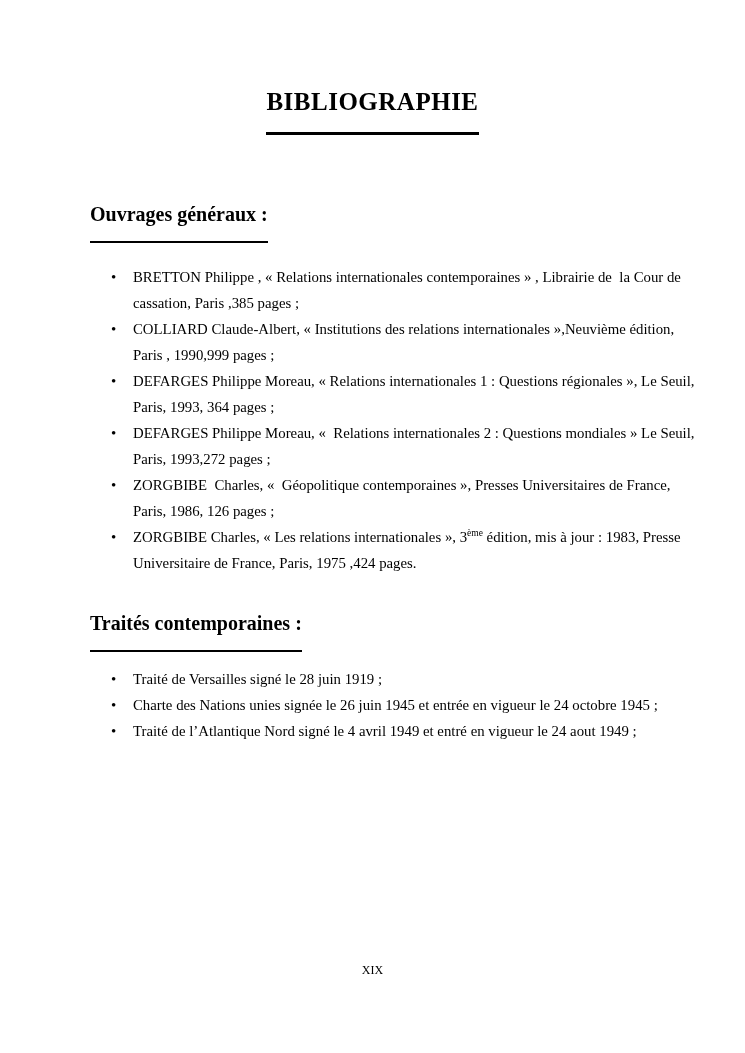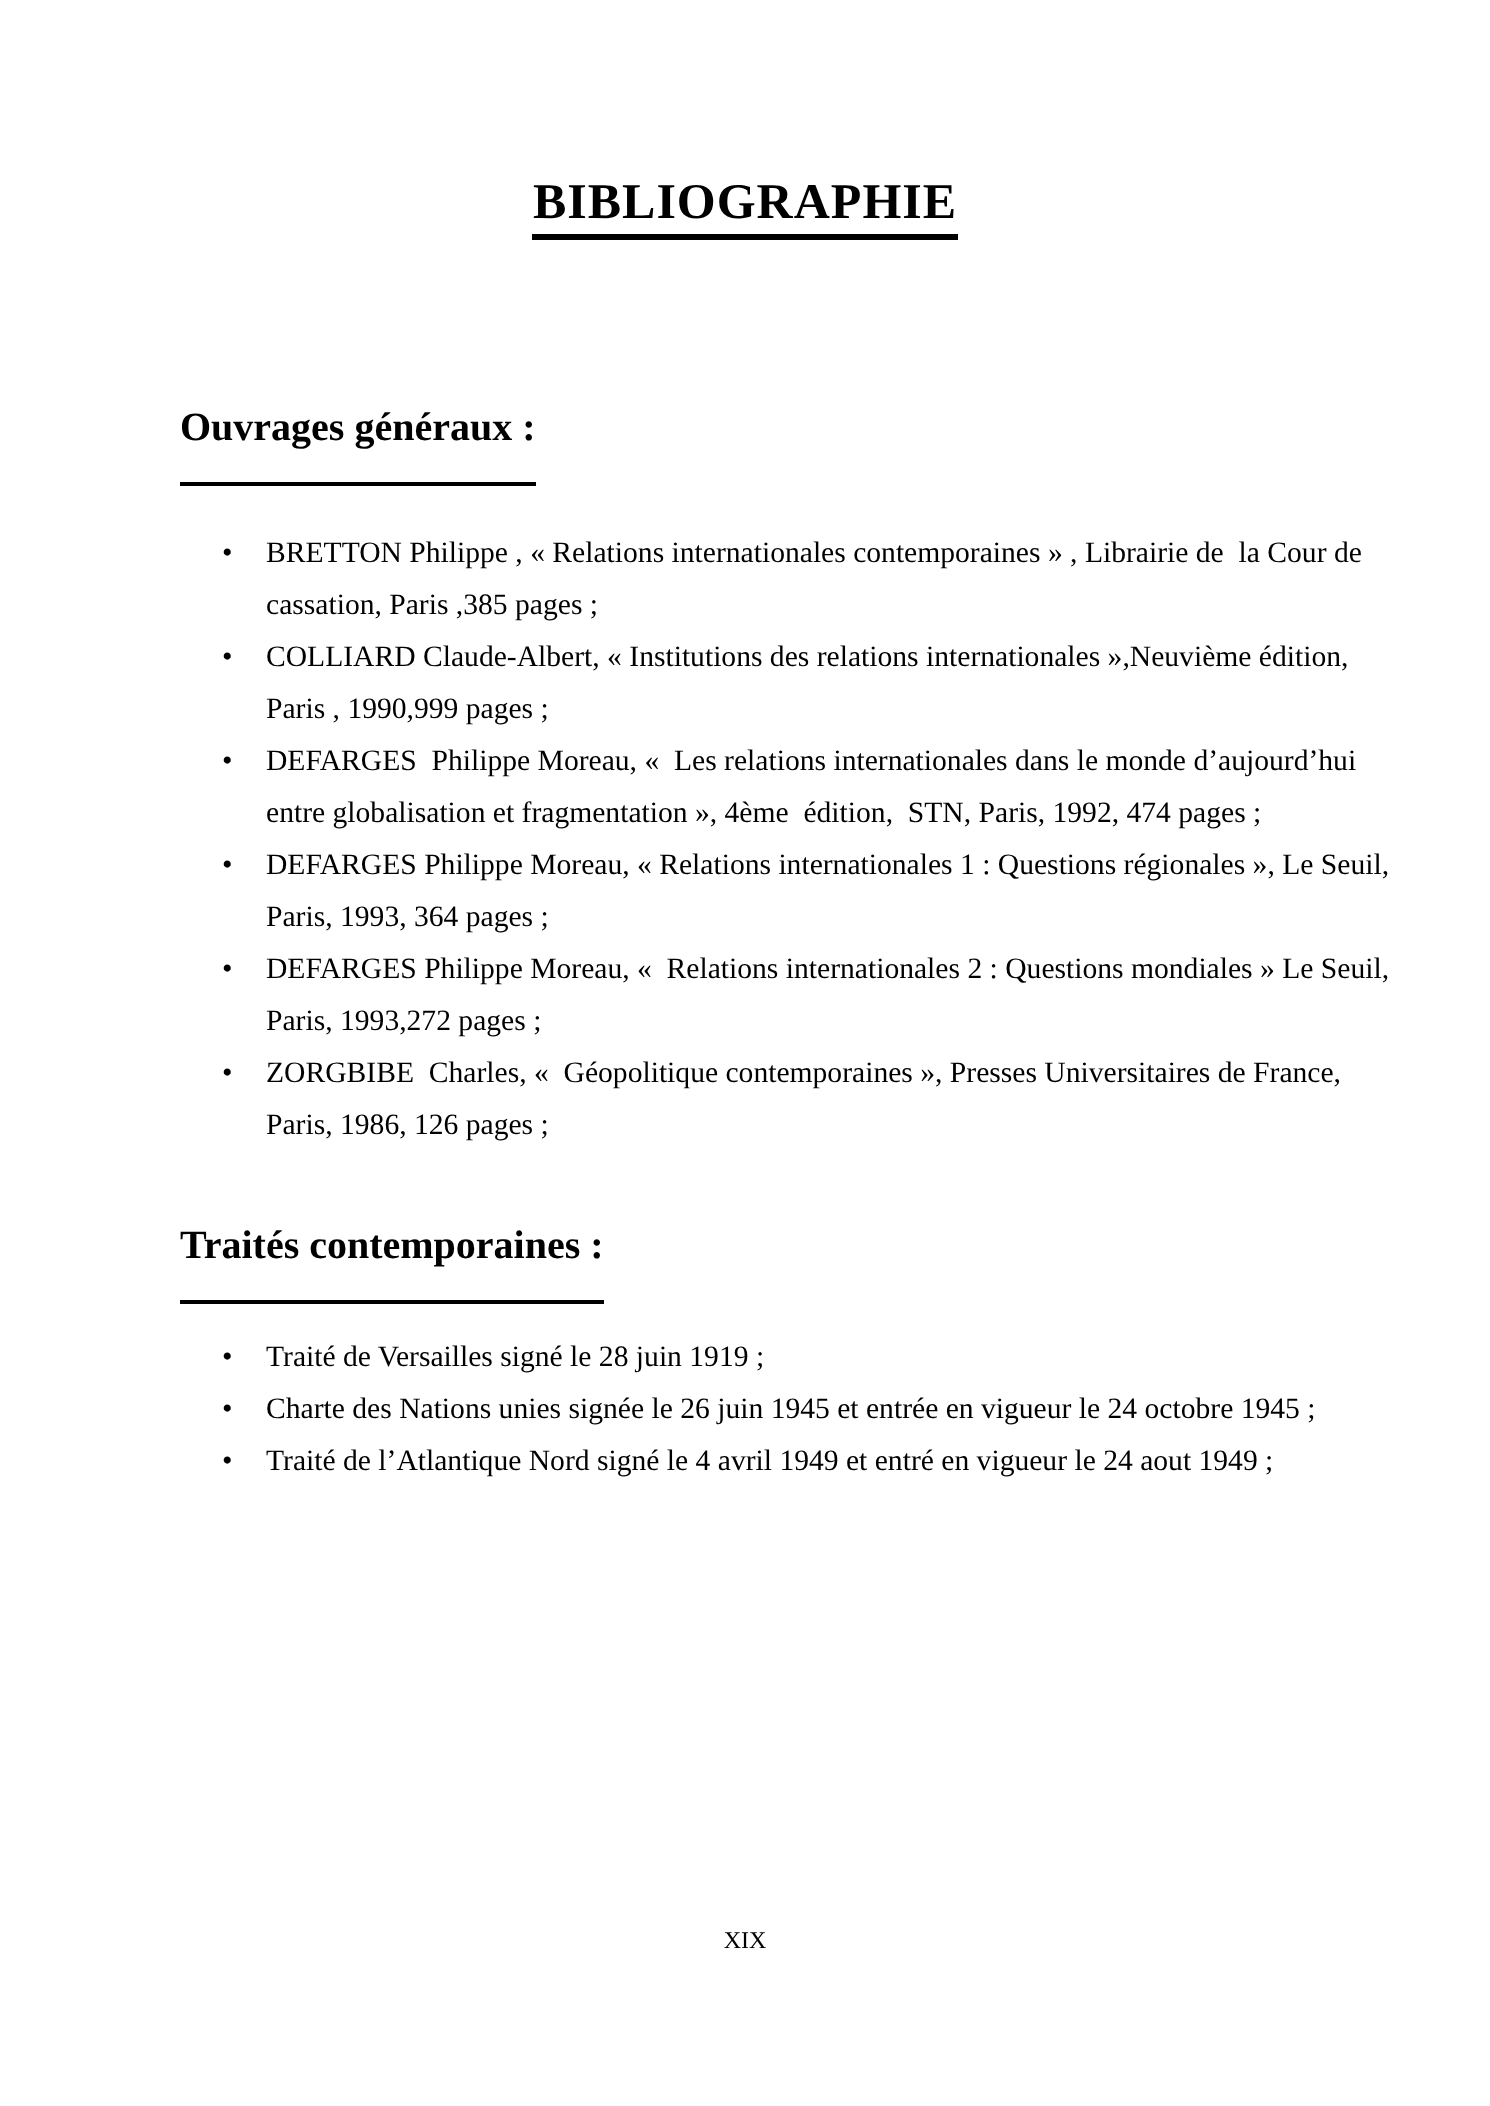--- a/index.html
+++ b/index.html
@@ -22,21 +22,21 @@
   section { display: contents; }
   h1 {
     margin: 0 -50px 0 -90px;
     text-align: center;
     font-size: 25px;
     line-height: 31px;
     font-weight: bold;
   }
   h1 .underlined {
     border-bottom: 3px solid #000;
-    padding-bottom: 2px;
+    padding-bottom: 17px;
     letter-spacing: 0.5px;
   }
   h2 {
     margin: 84px 0 0 0;
     font-size: 20px;
     line-height: 26px;
     font-weight: bold;
   }
   h2.second { margin-top: 34px; }
   h2 .underlined {
@@ -87,24 +87,24 @@
     <span class="underlined">BIBLIOGRAPHIE</span>
   </h1>
 
   <section>
     <h2>
       <span class="underlined">Ouvrages généraux :</span>
     </h2>
     <ul class="biblio-list">
         <li><span>BRETTON Philippe , « Relations internationales contemporaines » , Librairie de&nbsp; la Cour de cassation, Paris ,385 pages ;</span></li>
         <li><span>COLLIARD Claude-Albert, « Institutions des relations internationales »,Neuvième édition, Paris , 1990,999 pages ;</span></li>
-        <li><span>DEFARGES&nbsp; Philippe Moreau, «&nbsp; Les relations internationales dans le monde d’aujourd’hui entre globalisation et fragmentation », 4ème&nbsp; édition,&nbsp; STN, Paris, 1992, 474 pages ;</span></li>
         <li><span>DEFARGES Philippe Moreau, « Relations internationales 1 : Questions régionales », Le Seuil, Paris, 1993, 364 pages ;</span></li>
         <li><span>DEFARGES Philippe Moreau, «&nbsp; Relations internationales 2 : Questions mondiales » Le Seuil, Paris, 1993,272 pages ;</span></li>
         <li><span>ZORGBIBE&nbsp; Charles, «&nbsp; Géopolitique contemporaines », Presses Universitaires de France, Paris, 1986, 126 pages ;</span></li>
+        <li><span>ZORGBIBE Charles, « Les relations internationales », 3</span><sup>ème</sup><span> édition, mis à jour : 1983, Presse Universitaire de France, Paris, 1975 ,424 pages.</span></li>
       </ul>
   </section>
 
   <section>
     <h2 class="second">
       <span class="underlined">Traités contemporaines :</span>
     </h2>
     <ul class="biblio-list treaties">
         <li><span>Traité de Versailles signé le 28 juin 1919 ;</span></li>
         <li><span>Charte des Nations unies signée le 26 juin 1945 et entrée en vigueur le 24 octobre 1945 ;</span></li>

